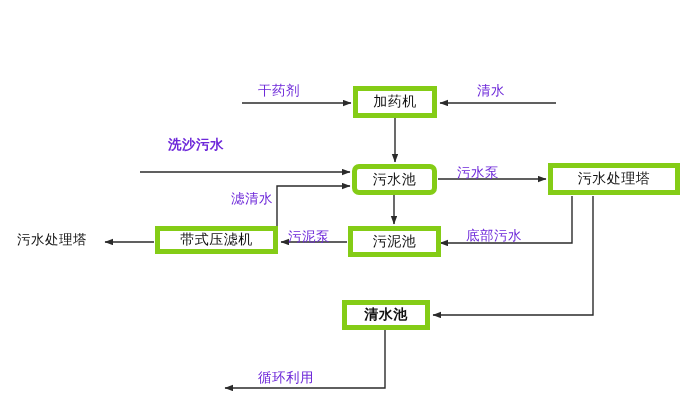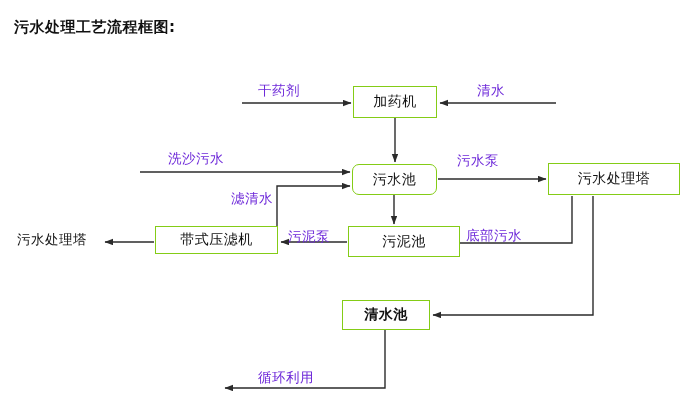--- a/index.html
+++ b/index.html
@@ -30,21 +30,21 @@
   svg#flow-canvas {
     position: absolute;
     left: 0;
     top: 0;
     width: 700px;
     height: 420px;
   }
   .node-box {
     position: absolute;
     box-sizing: border-box;
-    border: 1px solid #84cc16;
+    border: 5px solid #84cc16;
     background: #ffffff;
     display: flex;
     align-items: center;
     justify-content: center;
     color: #111111;
     font-size: 14px;
     white-space: nowrap;
     letter-spacing: 0.5px;
   }
   .edge-label {
@@ -61,21 +61,20 @@
     color: #111111;
     white-space: nowrap;
     letter-spacing: 0.5px;
   }
 </style>
 </head>
 <body>
 
 <div id="page">
 
-  <div id="diagram-title">污水处理工艺流程框图:</div>
 
   <svg id="flow-canvas" viewBox="0 0 700 420">
     <defs>
       <marker id="arrow-r" markerWidth="9" markerHeight="9" refX="8" refY="3.2" orient="auto" markerUnits="userSpaceOnUse">
         <path d="M0,0 L8.5,3.2 L0,6.4 z" fill="#2b2b2b"></path>
       </marker>
       <marker id="arrow-l" markerWidth="9" markerHeight="9" refX="8" refY="3.2" orient="auto" markerUnits="userSpaceOnUse">
         <path d="M0,0 L8.5,3.2 L0,6.4 z" fill="#2b2b2b"></path>
       </marker>
       <marker id="arrow-d" markerWidth="9" markerHeight="9" refX="8" refY="3.2" orient="auto" markerUnits="userSpaceOnUse">
@@ -121,37 +120,37 @@
   </div>
 
   <div class="node-box" style="left:548px; top:163px; width:132px; height:32px;">
     <span>污水处理塔</span>
   </div>
 
   <div class="node-box" style="left:155px; top:226px; width:123px; height:28px;">
     <span>带式压滤机</span>
   </div>
 
-  <div class="node-box" style="left:348px; top:226px; width:112px; height:31px;">
+  <div class="node-box" style="left:348px; top:226px; width:93px; height:31px;">
     <span>污泥池</span>
   </div>
 
   <div class="node-box" style="left:342px; top:300px; width:88px; height:30px;font-weight:bold;">
     <span>清水池</span>
   </div>
 
   <div class="edge-label" style="left:258px; top:82px;">干药剂</div>
 
   <div class="edge-label" style="left:477px; top:82px;">清水</div>
 
-  <div class="edge-label" style="left:168px; top:150px;">洗沙污水</div>
+  <div class="edge-label" style="left:168px; top:136px;font-weight:bold;">洗沙污水</div>
 
   <div class="edge-label" style="left:231px; top:190px;">滤清水</div>
 
-  <div class="edge-label" style="left:457px; top:152px;">污水泵</div>
+  <div class="edge-label" style="left:457px; top:164px;">污水泵</div>
 
   <div class="edge-label" style="left:466px; top:227px;">底部污水</div>
 
   <div class="edge-label" style="left:288px; top:228px;">污泥泵</div>
 
   <div class="edge-label" style="left:258px; top:369px;text-align:center;">循环利用</div>
 
   <div class="terminal-label" style="left:17px; top:231px;">污水处理塔</div>
 
 </div>

